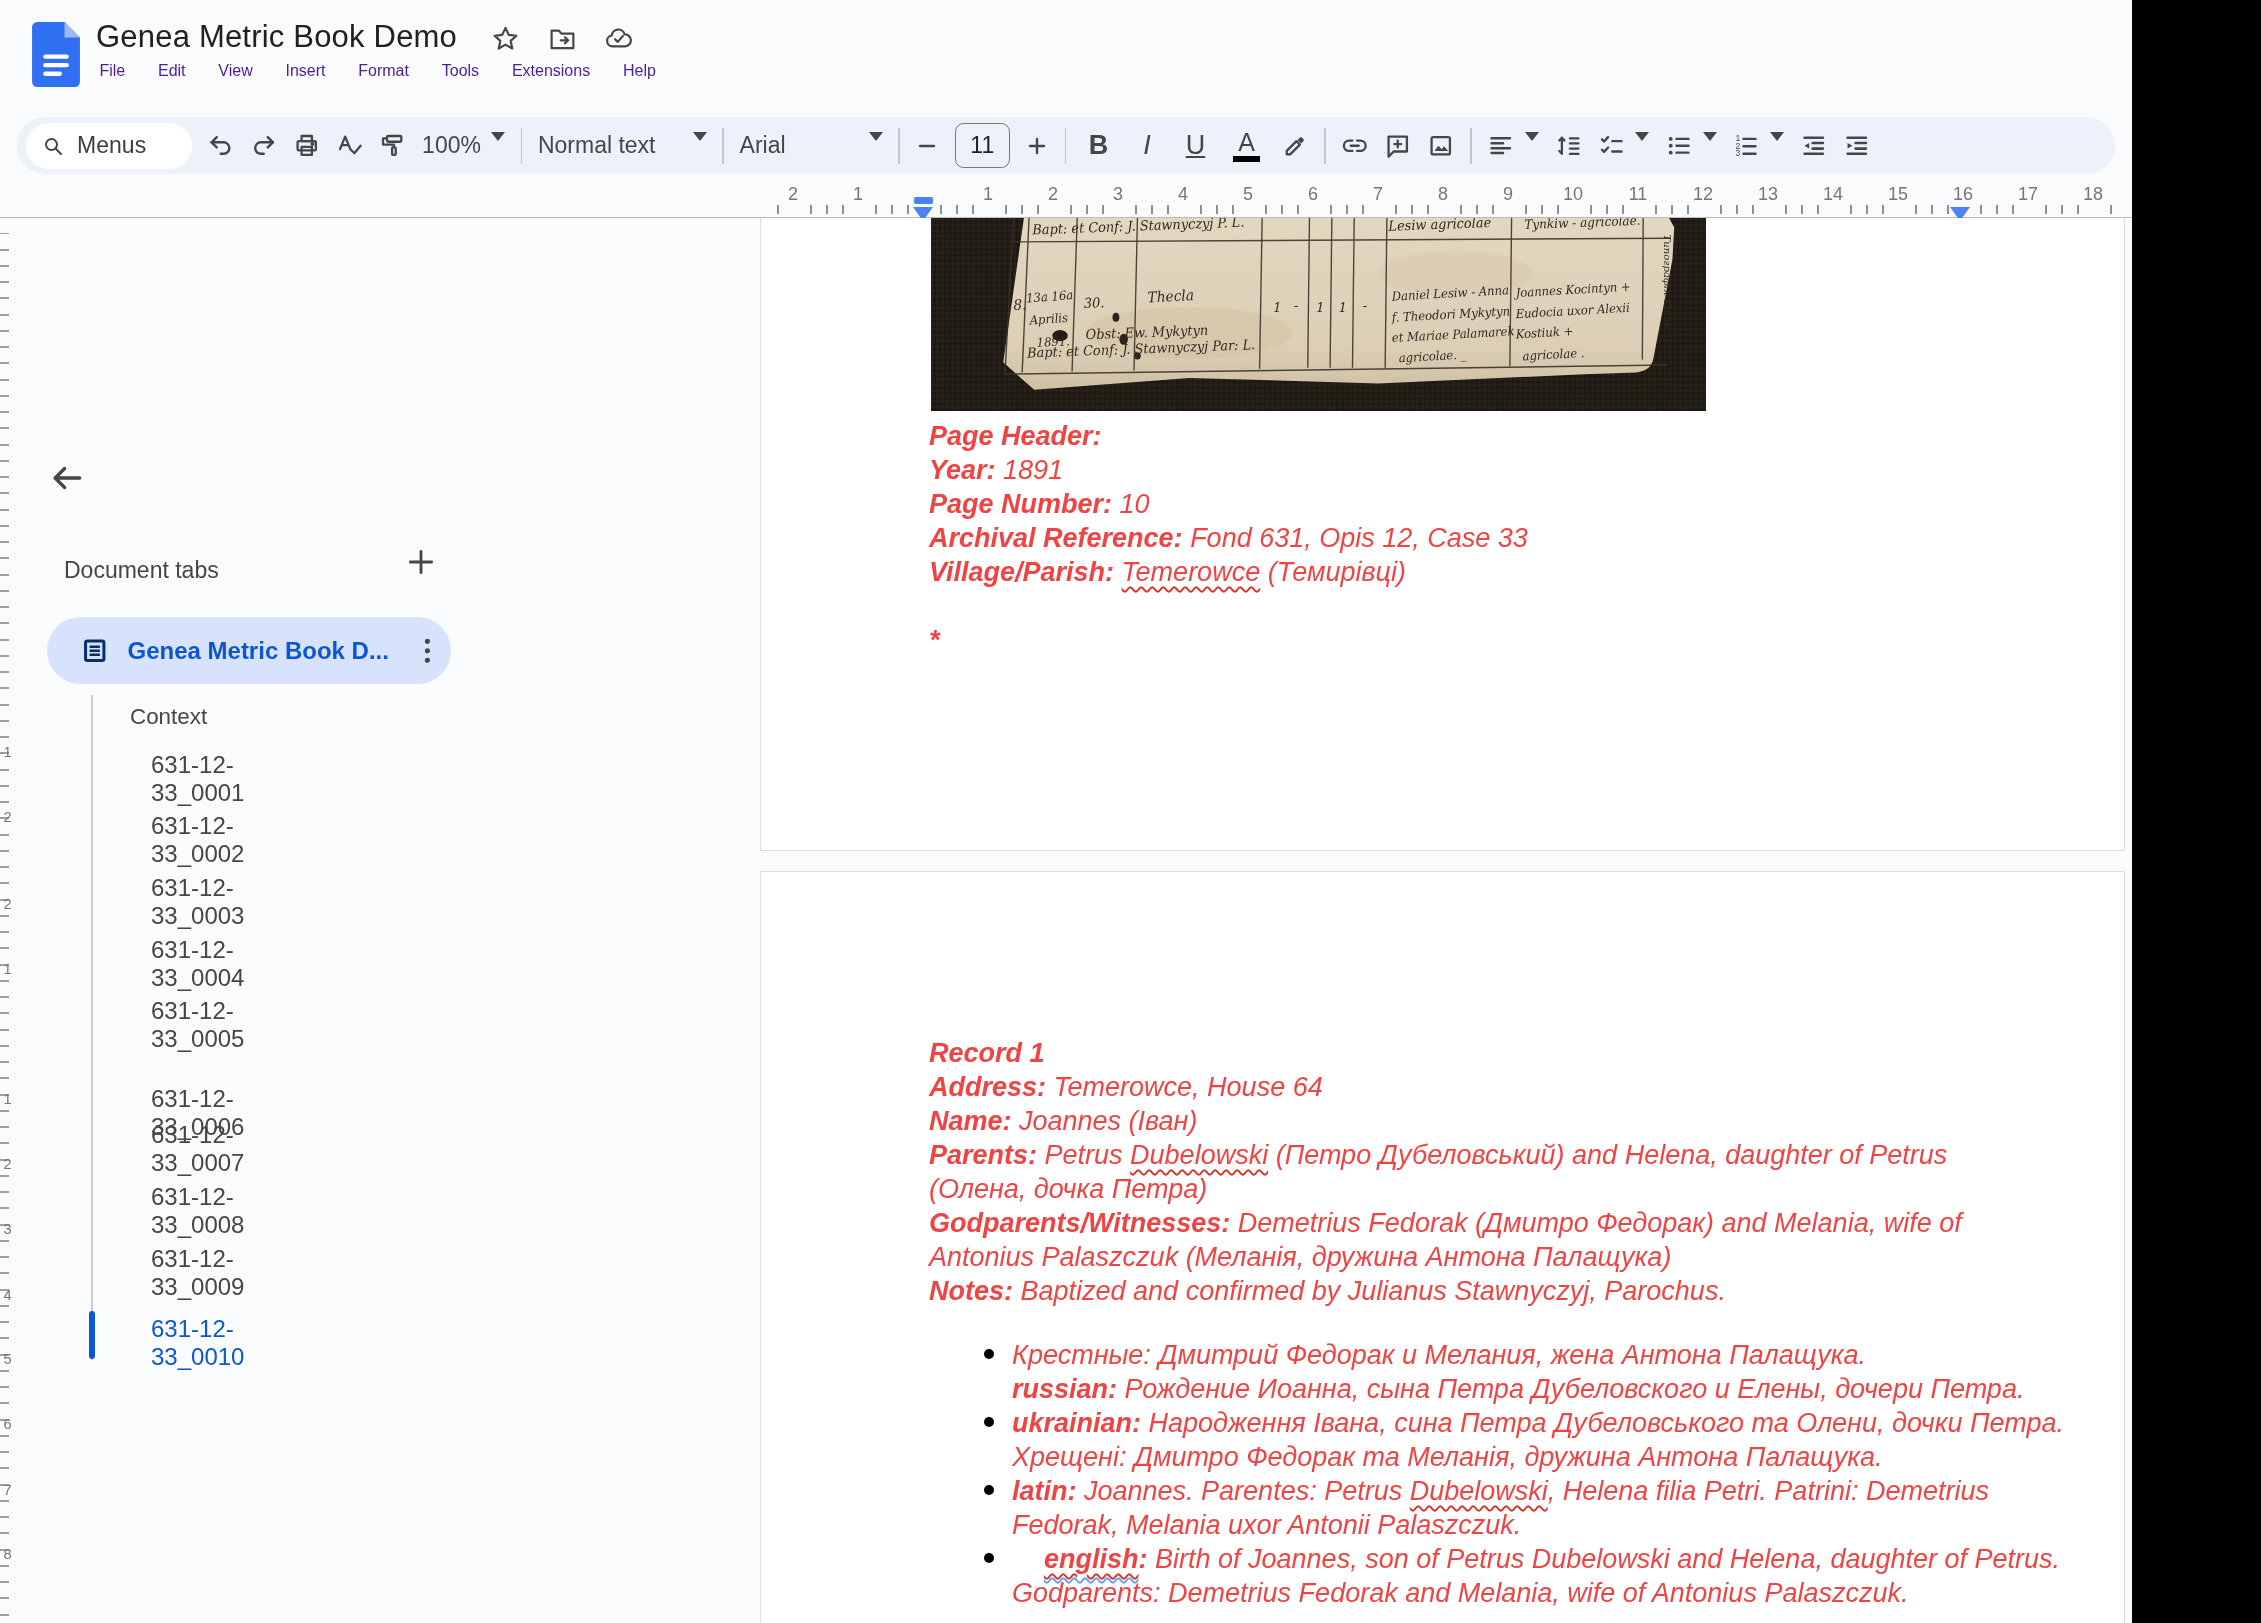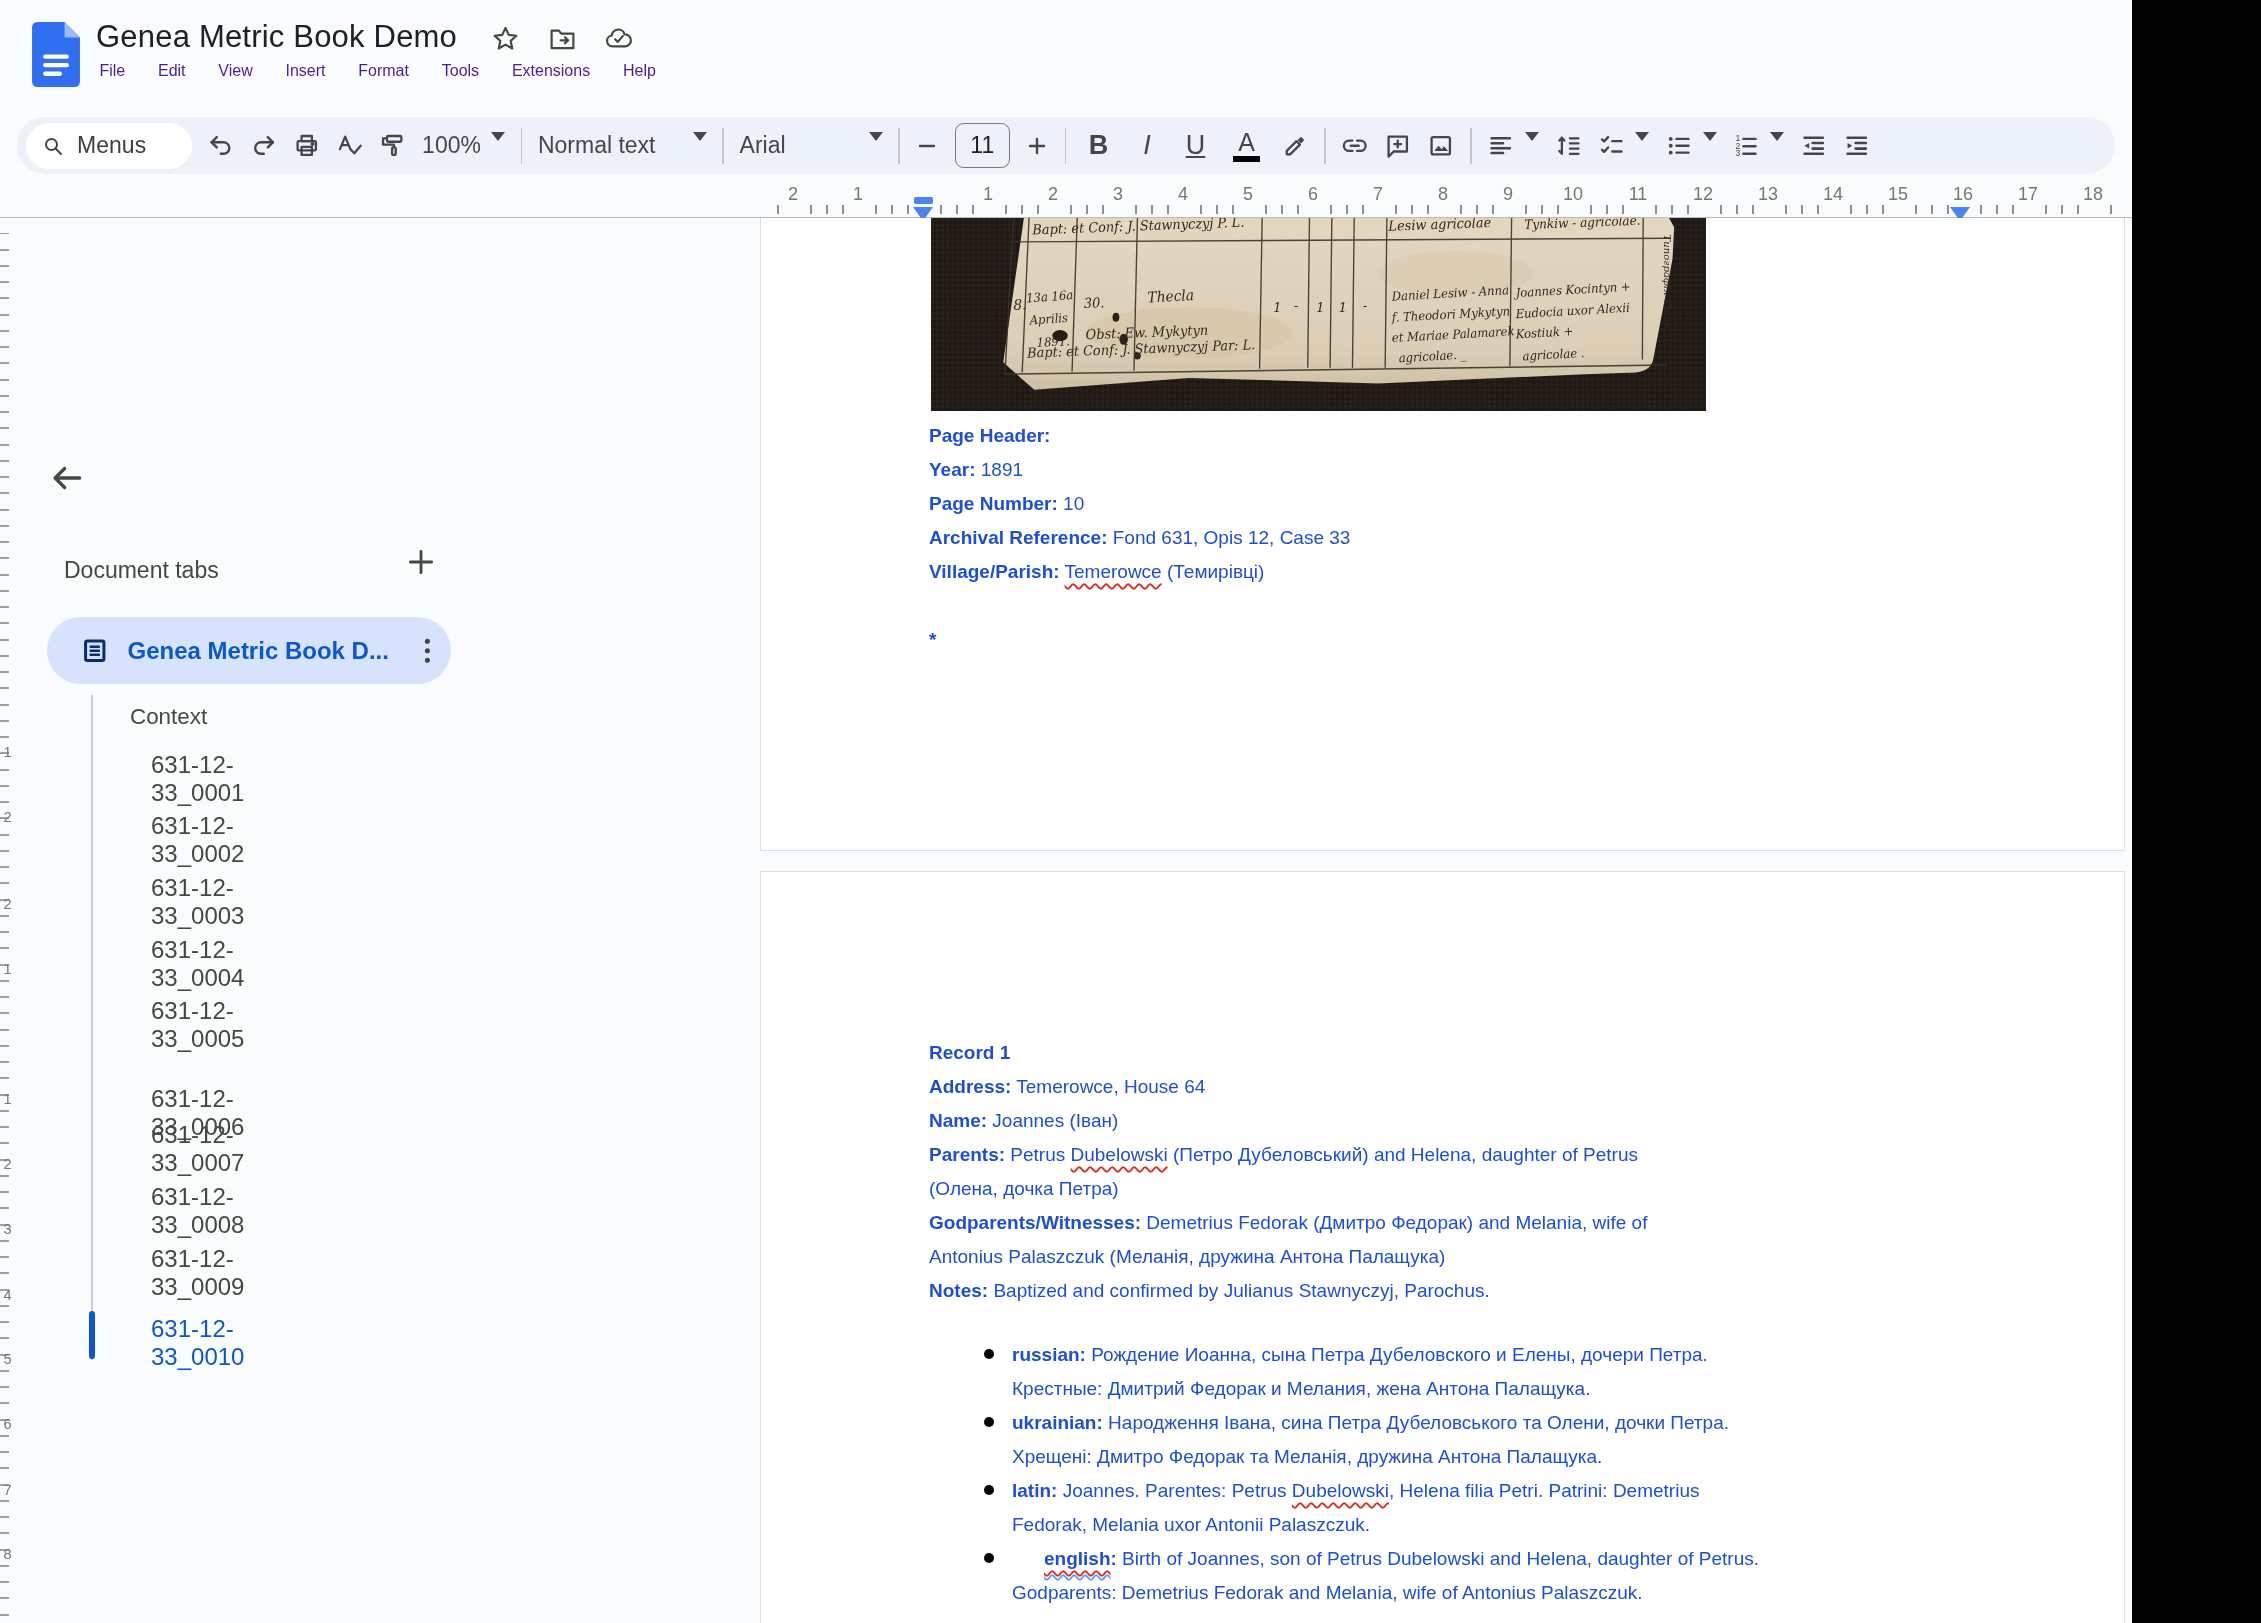--- a/index.html
+++ b/index.html
@@ -62,21 +62,21 @@
   #tree-line{position:absolute;left:91px;top:478px;width:1.7px;height:665px;background:#c9ccd1;}
   .tab-item{position:absolute;left:151px;height:34px;font-size:24px;color:#444746;display:flex;align-items:center;}
   .tab-item.selected{color:#0b57d0;font-weight:500;}
   #sel-bar{position:absolute;left:89px;top:1094px;width:6px;height:48px;background:#0b57d0;border-radius:3.4px;}
 
   
   .page{position:absolute;left:760px;width:1365px;background:#fff;border:1.7px solid #dadfe5;box-sizing:border-box;}
   #page1{top:218px;height:633px;border-top:none;}
   #page2{top:871px;height:774px;border-bottom:none;}
   #scan{position:absolute;left:170px;top:0px;width:775px;height:193px;}
-  .docblock{position:absolute;font-size:19px;line-height:34px;color:#1d4ed8;}
+  .docblock{position:absolute;font-size:27px;line-height:34px;color:#ef4444;font-style:italic;}
   .tl{height:34px;white-space:nowrap;}
   .b{font-weight:700;}
   .sq-red{text-decoration:underline wavy #d93025 1.7px;text-underline-offset:5.2px;}
   .sq-blue{text-decoration:underline wavy #669df6 1.7px;text-underline-offset:8.6px;margin-left:32px;}
   #hdr-block{left:168px;top:201px;}
   #rec-block{left:168px;top:164px;}
   #bul-block{left:168px;top:466px;}
   .bullet-item{position:relative;padding-left:83px;}
   .bullet-item::before{content:"";position:absolute;left:55px;top:11.2px;width:10.3px;height:10.3px;border-radius:50%;background:#000;}
   .scan-text{font-family:"DejaVu Serif","Liberation Serif",serif;font-style:italic;fill:#2f2922;}
@@ -583,22 +583,22 @@
         <div class="tl"><span class="b">Address:</span><span> Temerowce, House 64</span></div>
         <div class="tl"><span class="b">Name:</span><span> Joannes (Іван)</span></div>
         <div class="tl"><span class="b">Parents:</span><span> Petrus </span><span class="sq-red">Dubelowski</span><span> (Петро Дубеловський) and Helena, daughter of Petrus</span></div>
         <div class="tl"><span>(Олена, дочка Петра)</span></div>
         <div class="tl"><span class="b">Godparents/Witnesses:</span><span> Demetrius Fedorak (Дмитро Федорак) and Melania, wife of</span></div>
         <div class="tl"><span>Antonius Palaszczuk (Меланія, дружина Антона Палащука)</span></div>
         <div class="tl"><span class="b">Notes:</span><span> Baptized and confirmed by Julianus Stawnyczyj, Parochus.</span></div>
       </div>
     <div class="docblock" id="bul-block">
         <div class="bullet-item">
+          <div class="tl"><span>Крестные: Дмитрий Федорак и Мелания, жена Антона Палащука.</span></div>
           <div class="tl"><span class="b">russian:</span><span> Рождение Иоанна, сына Петра Дубеловского и Елены, дочери Петра.</span></div>
-          <div class="tl"><span>Крестные: Дмитрий Федорак и Мелания, жена Антона Палащука.</span></div>
         </div>
         <div class="bullet-item">
           <div class="tl"><span class="b">ukrainian:</span><span> Народження Івана, сина Петра Дубеловського та Олени, дочки Петра.</span></div>
           <div class="tl"><span>Хрещені: Дмитро Федорак та Меланія, дружина Антона Палащука.</span></div>
         </div>
         <div class="bullet-item">
           <div class="tl"><span class="b">latin:</span><span> Joannes. Parentes: Petrus </span><span class="sq-red">Dubelowski</span><span>, Helena filia Petri. Patrini: Demetrius</span></div>
           <div class="tl"><span>Fedorak, Melania uxor Antonii Palaszczuk.</span></div>
         </div>
         <div class="bullet-item">

